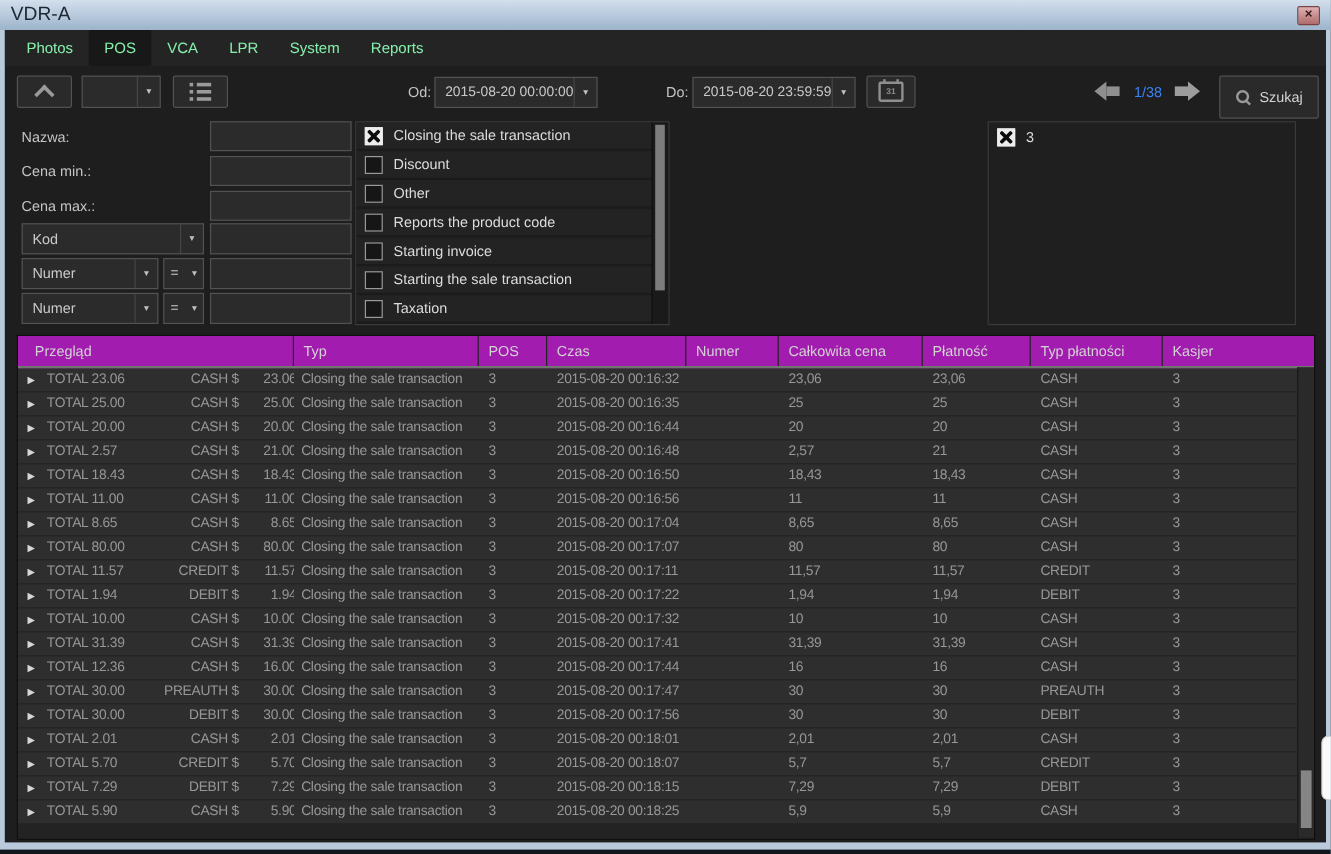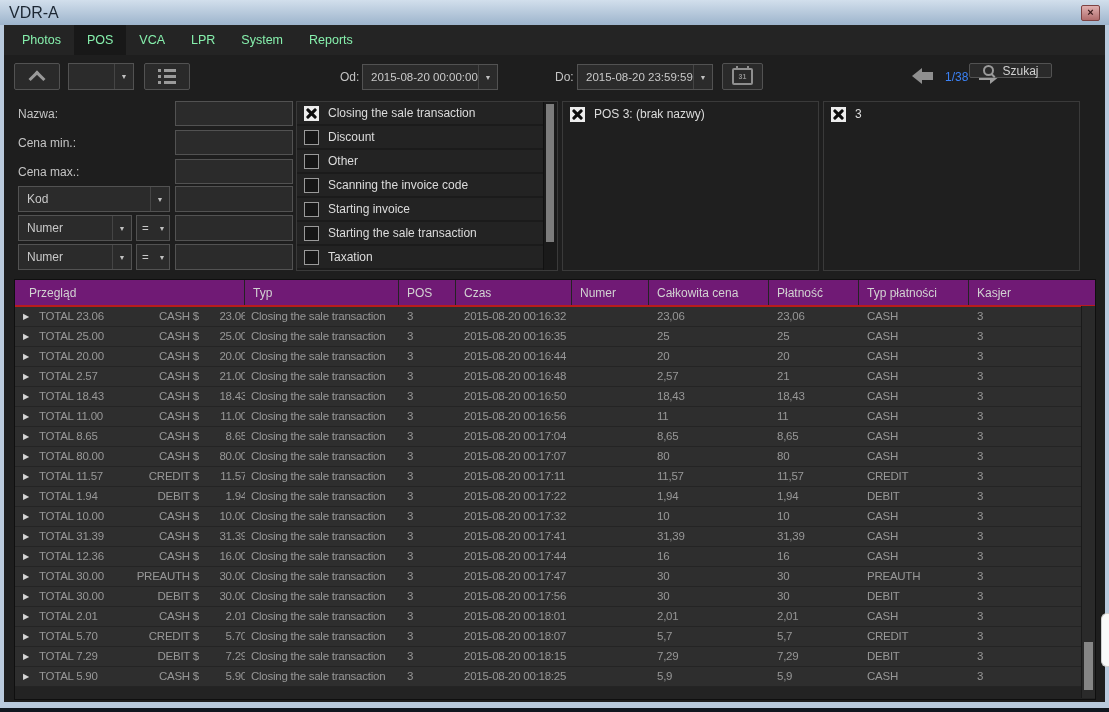--- a/index.html
+++ b/index.html
@@ -83,21 +83,21 @@
   .chk.checked::before{transform:rotate(45deg)}
   .chk.checked::after{transform:rotate(-45deg)}
   .chk-label{font-size:12px;color:#dcdcdc;white-space:nowrap}
   .events-scroll{position:absolute;right:0;top:0;bottom:0;width:13px;background:#1a1a1a;border-left:1px solid #111}
   .events-thumb{position:absolute;left:2px;top:2px;width:8px;height:138px;background:#7c7c7c}
   .events-inner{position:absolute;left:0;right:13px;top:0;bottom:0}
 
   
   .table-wrap{position:absolute;left:10px;top:254px;right:9px;bottom:2px;
     background:#232323;border:1px solid #0f0f0f;box-sizing:border-box}
-  .thead{display:flex;height:25px;background:#701a75;border-bottom:2px solid #b91c1c}
+  .thead{display:flex;height:25px;background:#a21caf;border-bottom:2px solid #737373}
   .th{box-sizing:border-box;padding:0 8px;display:flex;align-items:center;font-size:12px;
     color:#d2d2d2;border-right:1px solid #232323;white-space:nowrap;overflow:hidden;cursor:default}
   .th.c0{padding-left:14px}
   .c0{width:230px}.c1{width:154px}.c2{width:57px}.c3{width:116px}.c4{width:77px}
   .c5{width:120px}.c6{width:90px}.c7{width:110px}.c8{flex:1;border-right:none}
   .tbody{position:absolute;left:0;right:14px;top:27px;bottom:0;overflow:hidden}
   .trow{display:flex;height:19px;background:#2e2e2e;border-bottom:1px solid #242424;cursor:default}
   .td{box-sizing:border-box;padding:0 8px;font-size:11.5px;letter-spacing:-0.25px;
     color:#979797;line-height:19px;white-space:nowrap;overflow:hidden}
   .td.c0{display:flex;align-items:center;padding:0 4px 0 6px}
@@ -176,21 +176,21 @@
     <span class="arr left" style="left:908px;top:13px">
       <span class="head"></span>
         <span class="stub"></span>
     </span>
     <span class="page-ind" style="left:941px">1/38</span>
     <span class="arr right" style="left:972px;top:13px">
       <span class="head"></span>
         <span class="stub"></span>
     </span>
 
-    <div class="btn" style="left:965px;top:8px;width:83px;height:15px">
+    <div class="btn" style="left:1012px;top:8px;width:83px;height:36px">
       <span class="mag-icon"></span>
       <span>Szukaj</span>
     </div>
   </div>
 
   <div class="filters">
     <span class="flabel" style="top:8px">Nazwa:</span>
     <span class="flabel" style="top:37px">Cena min.:</span>
     <span class="flabel" style="top:66px">Cena max.:</span>
     <input class="finput" style="top: 2px;" value="">
@@ -232,46 +232,38 @@
           <div class="chk-row">
             <span class="chk"></span>
             <span class="chk-label">Discount</span>
           </div>
           <div class="chk-row">
             <span class="chk"></span>
             <span class="chk-label">Other</span>
           </div>
           <div class="chk-row">
             <span class="chk"></span>
-            <span class="chk-label">Scanning the invoice code</span>
+            <span class="chk-label">Reports the product code</span>
           </div>
           <div class="chk-row">
             <span class="chk"></span>
             <span class="chk-label">Starting invoice</span>
           </div>
           <div class="chk-row">
             <span class="chk"></span>
             <span class="chk-label">Starting the sale transaction</span>
           </div>
           <div class="chk-row">
             <span class="chk"></span>
             <span class="chk-label">Taxation</span>
           </div>
         </div>
       <div class="events-scroll">
         <div class="events-thumb"></div>
       </div>
-    </div>
-    <div class="panel" style="left:558px;width:257px">
-      <div>
-          <div class="chk-row">
-            <span class="chk checked"></span>
-            <span class="chk-label">POS 3: (brak nazwy)</span>
-          </div>
-        </div>
     </div>
     <div class="panel" style="left:819px;width:257px">
       <div>
           <div class="chk-row">
             <span class="chk checked"></span>
             <span class="chk-label">3</span>
           </div>
         </div>
     </div>
   </div>

